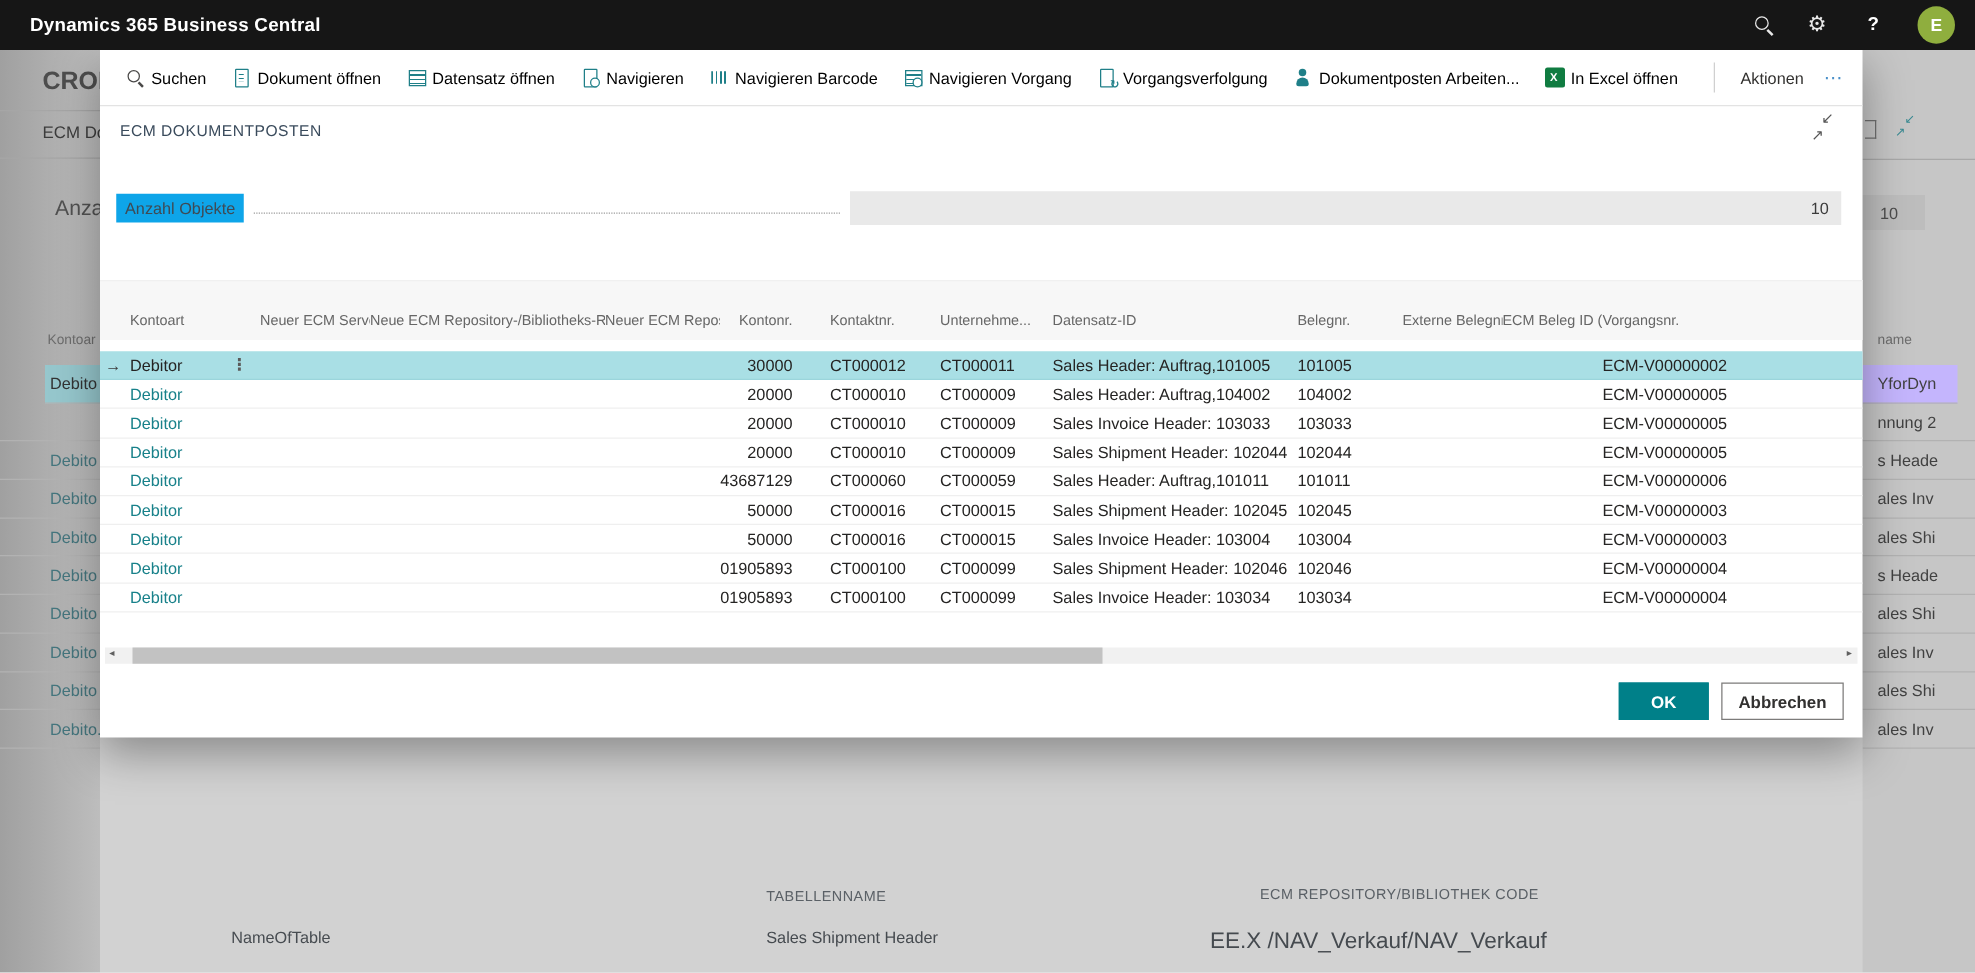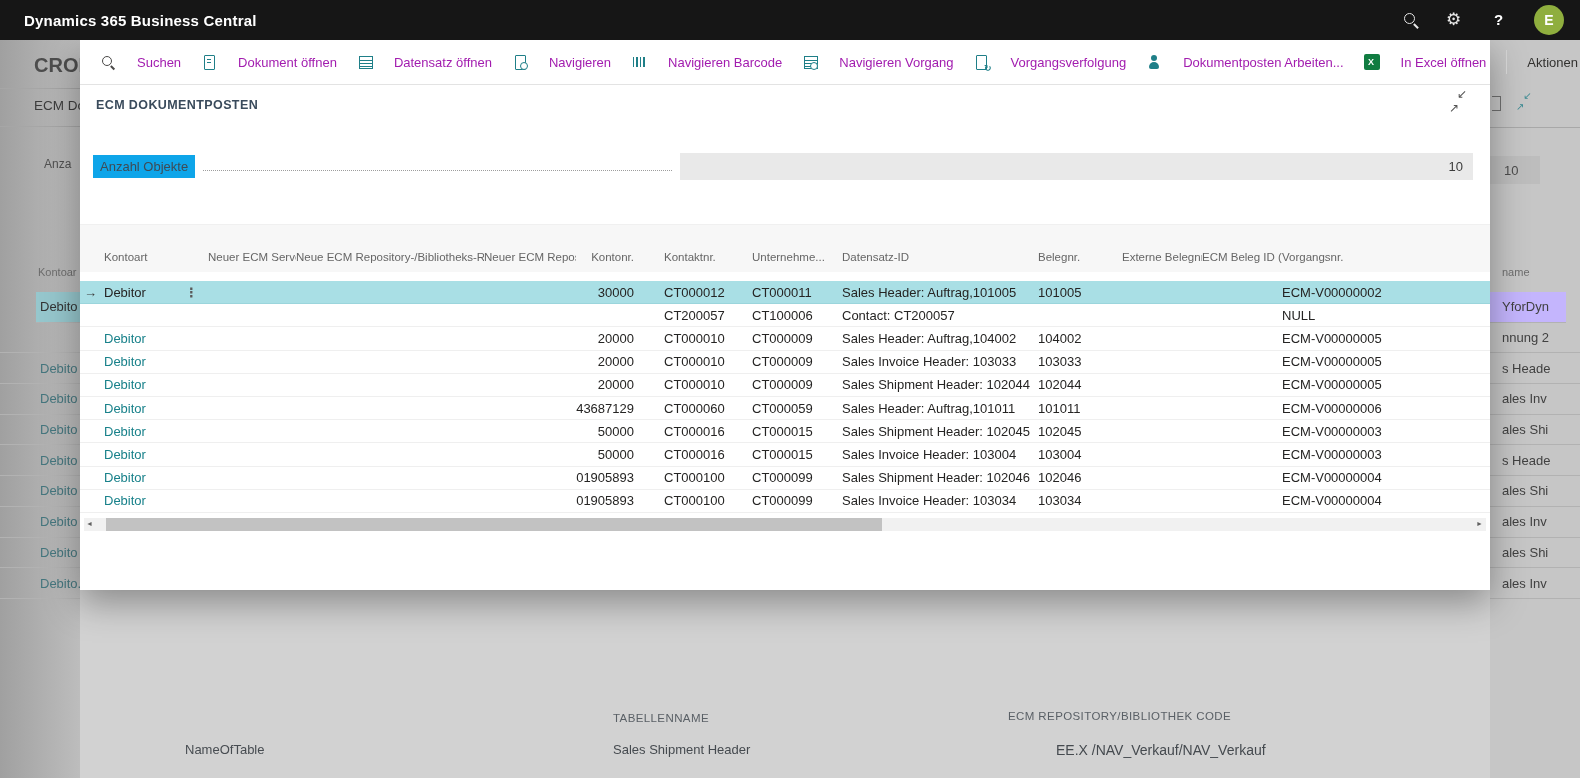--- a/index.html
+++ b/index.html
@@ -25,21 +25,21 @@
   .avatar{width:30px;height:30px;border-radius:50%;background:#8fae3e;color:#fff;font-size:14px;font-weight:600;
           display:flex;align-items:center;justify-content:center;cursor:pointer}
 
   
   .bg{position:absolute;left:0;top:40px;width:1580px;height:738px;z-index:10;color:#4a4a4a}
   .bg-left{position:absolute;left:0;top:0;width:80px;height:738px;background:linear-gradient(to right,#a0a0a0,#bdbdbd)}
   .bgl-title{position:absolute;left:34px;top:14px;font-size:20px;font-weight:600;color:#4d4d4d;white-space:nowrap}
   .bgl-line{position:absolute;left:0;width:80px;height:1px;background:#a6a6a6}
   .bgl-line.l1{top:48px}.bgl-line.l2{top:86px}
   .bgl-nav{position:absolute;left:34px;top:58px;font-size:13.5px;color:#3c3c3c;white-space:nowrap}
-  .bgl-anza{position:absolute;left:44px;top:117px;font-size:12px;color:#515151;white-space:nowrap}
+  .bgl-anza{position:absolute;left:44px;top:117px;font-size:17px;color:#515151;white-space:nowrap}
   .bgl-colh{position:absolute;left:38px;top:226px;font-size:11px;color:#6d6d6d;white-space:nowrap}
   .bgl-rows{position:absolute;left:0;top:252px;width:96px}
   .bgl-rows .bgrow{height:30.7px;border-bottom:1px solid #b2b2b2;font-size:13px;color:#45767e;
                    display:flex;align-items:center;padding-left:40px;white-space:nowrap;overflow:hidden}
   .bgl-rows .bgrow.hl{background:#96c7cd;color:#333;margin-left:36px;padding-left:4px}
 
   .bg-right{position:absolute;left:1490px;top:0;width:90px;height:738px;background:#c6c6c6}
   .bgr-bracket{position:absolute;left:2px;top:56px;width:9px;height:15px;border:1.5px solid #6f6f6f;border-left:none}
   .bgr-collapse{position:absolute;left:26px;top:54px;width:16px;height:16px}
   .bgr-collapse::before{content:"↙";position:absolute;right:0;top:-4px;font-size:10px;color:#3a8a92}
@@ -51,30 +51,30 @@
   .bgr-rows{position:absolute;left:0;top:252px;width:90px}
   .bgr-rows .bgrow{height:30.7px;border-bottom:1px solid #b2b2b2;font-size:13px;color:#414141;
                    display:flex;align-items:center;padding-left:12px;white-space:nowrap;overflow:hidden}
   .bgr-rows .bgrow.hl{background:#c4b5fd;width:76px}
 
   .bg-bottom{position:absolute;left:80px;top:550px;width:1410px;height:188px;background:#d2d2d2}
   .bb-val1{position:absolute;left:105px;top:152px;font-size:13px;color:#474c51}
   .bb-h1{position:absolute;left:533px;top:122px;font-size:11.5px;letter-spacing:.4px;color:#5a6066}
   .bb-v1{position:absolute;left:533px;top:152px;font-size:13px;color:#454a4f}
   .bb-h2{position:absolute;left:928px;top:120px;font-size:11.5px;letter-spacing:.4px;color:#5a6066}
-  .bb-v2{position:absolute;left:976px;top:152px;font-size:14px;color:#454a4f}
+  .bb-v2{position:absolute;left:888px;top:152px;font-size:18px;color:#454a4f}
 
   
   .dialog{position:absolute;left:80px;top:40px;width:1410px;height:550px;background:#fff;z-index:30;
           box-shadow:0 12px 34px rgba(0,0,0,.35)}
 
   .dtoolbar{position:absolute;left:0;top:0;width:1410px;height:45px;border-bottom:1px solid #e3e3e3;
             display:flex;align-items:center;padding:0 14px 0 20px;gap:20px}
-  .tb-item{display:flex;align-items:center;gap:21px;background:none;border:none;cursor:pointer;
-           font-family:inherit;font-size:13px;color:#a21caf;white-space:nowrap}
+  .tb-item{display:flex;align-items:center;gap:5px;background:none;border:none;cursor:pointer;
+           font-family:inherit;font-size:13px;color:#000000;white-space:nowrap}
   .tb-icon{position:relative;width:16px;height:16px;flex:none}
   .tb-icon.srch::before{content:"";position:absolute;left:2px;top:2px;width:8px;height:8px;border:1.5px solid #4a4948;border-radius:50%}
   .tb-icon.srch::after{content:"";position:absolute;left:11px;top:11px;width:5px;height:1.5px;background:#4a4948;transform:rotate(45deg);transform-origin:left center}
   .tb-icon.doc::before{content:"";position:absolute;left:3px;top:1px;width:9px;height:13px;border:1.5px solid var(--teal);border-radius:1px}
   .tb-icon.lines::after{content:"";position:absolute;left:6px;top:5px;width:4px;height:6px;
        background:repeating-linear-gradient(var(--teal) 0 1px,transparent 1px 3px)}
   .tb-icon.grid::before{content:"";position:absolute;left:2px;top:2px;width:12px;height:11px;border:1.5px solid var(--teal);
        background:repeating-linear-gradient(transparent 0 2.5px,var(--teal) 2.5px 3.5px)}
   .tb-icon.barcode::before{content:"";position:absolute;left:2px;top:3px;width:12px;height:10px;
        background:repeating-linear-gradient(90deg,var(--teal) 0 1.5px,transparent 1.5px 3.5px)}
@@ -83,21 +83,21 @@
   .tb-icon.person::before{content:"";position:absolute;left:5px;top:1px;width:6px;height:6px;border-radius:50%;background:var(--teal)}
   .tb-icon.person::after{content:"";position:absolute;left:3px;top:8px;width:10px;height:7px;border-radius:5px 5px 2px 2px;background:var(--teal)}
   .tb-icon.excel{background:#107c41;border-radius:2px}
   .tb-icon.excel::after{content:"X";position:absolute;left:4.5px;top:3px;color:#fff;font-size:9px;font-weight:700}
   .tb-end{margin-left:auto;display:flex;align-items:center}
   .tb-divider{width:1px;height:24px;background:#d0d0d0;margin-right:20px}
   .tb-actions{background:none;border:none;font-family:inherit;font-size:13px;color:#32312f;cursor:pointer}
   .tb-more{color:#4a90c9;font-size:15px;margin-left:16px;letter-spacing:2px;cursor:pointer}
   .tb-more::before{content:"⋯"}
 
-  .dtitle{position:absolute;left:16px;top:58px;font-size:12.5px;font-weight:700;letter-spacing:.4px;color:#3a4b5c}
+  .dtitle{position:absolute;left:16px;top:58px;font-size:12.5px;font-weight:400;letter-spacing:.4px;color:#3a4b5c}
   .collapse{position:absolute;right:22px;top:52px;width:20px;height:20px;background:none;border:none;cursor:pointer}
   .collapse::before{content:"↙";position:absolute;right:1px;top:-5px;font-size:12px;color:#555}
   .collapse::after{content:"↗";position:absolute;left:1px;bottom:-3px;font-size:12px;color:#555}
 
   .frow{position:absolute;left:13px;right:17px;top:113px;height:27px;display:flex;align-items:center}
   .flabel{font-size:13px;color:#3f4a54;background:#0ea5e9;padding:4px 7px;flex:none}
   .leader{flex:1;border-bottom:1px dotted #9d9d9d;align-self:flex-end;margin:0 8px 9px 8px}
   .fvalue{width:793px;height:27px;flex:none;background:#e9e9e9;font-size:13px;color:#3c3c3c;
           display:flex;align-items:center;justify-content:flex-end;padding-right:10px;cursor:text}
 
@@ -295,37 +295,20 @@
         <span class="tcell c7">CT000011</span>
         <span class="tcell c8">Sales Header: Auftrag,101005</span>
         <span class="tcell c9">101005</span>
         <span class="tcell c10"></span>
         <span class="tcell c11"></span>
         <span class="tcell c12">ECM-V00000002</span>
       </div>
       <div class="trow">
         <span class="tcell c0"></span>
         <span class="tcell c1">
-          <span class="ka-text link"></span>
-        </span>
-        <span class="tcell c2"></span>
-        <span class="tcell c3"></span>
-        <span class="tcell c4"></span>
-        <span class="tcell c5"></span>
-        <span class="tcell c6">CT200057</span>
-        <span class="tcell c7">CT100006</span>
-        <span class="tcell c8">Contact: CT200057</span>
-        <span class="tcell c9"></span>
-        <span class="tcell c10"></span>
-        <span class="tcell c11"></span>
-        <span class="tcell c12">NULL</span>
-      </div>
-      <div class="trow">
-        <span class="tcell c0"></span>
-        <span class="tcell c1">
           <span class="ka-text link">Debitor</span>
         </span>
         <span class="tcell c2"></span>
         <span class="tcell c3"></span>
         <span class="tcell c4"></span>
         <span class="tcell c5">20000</span>
         <span class="tcell c6">CT000010</span>
         <span class="tcell c7">CT000009</span>
         <span class="tcell c8">Sales Header: Auftrag,104002</span>
         <span class="tcell c9">104002</span>
@@ -455,13 +438,17 @@
     </div>
 
   <div class="hscroll">
     <span class="sarrow left"></span>
     <span class="strack">
       <span class="sthumb"></span>
     </span>
     <span class="sarrow right"></span>
   </div>
 
+  <div class="dfooter">
+    <button class="btn-ok">OK</button>
+    <button class="btn-cancel">Abbrechen</button>
+  </div>
 </div>
 
 </body></html>

